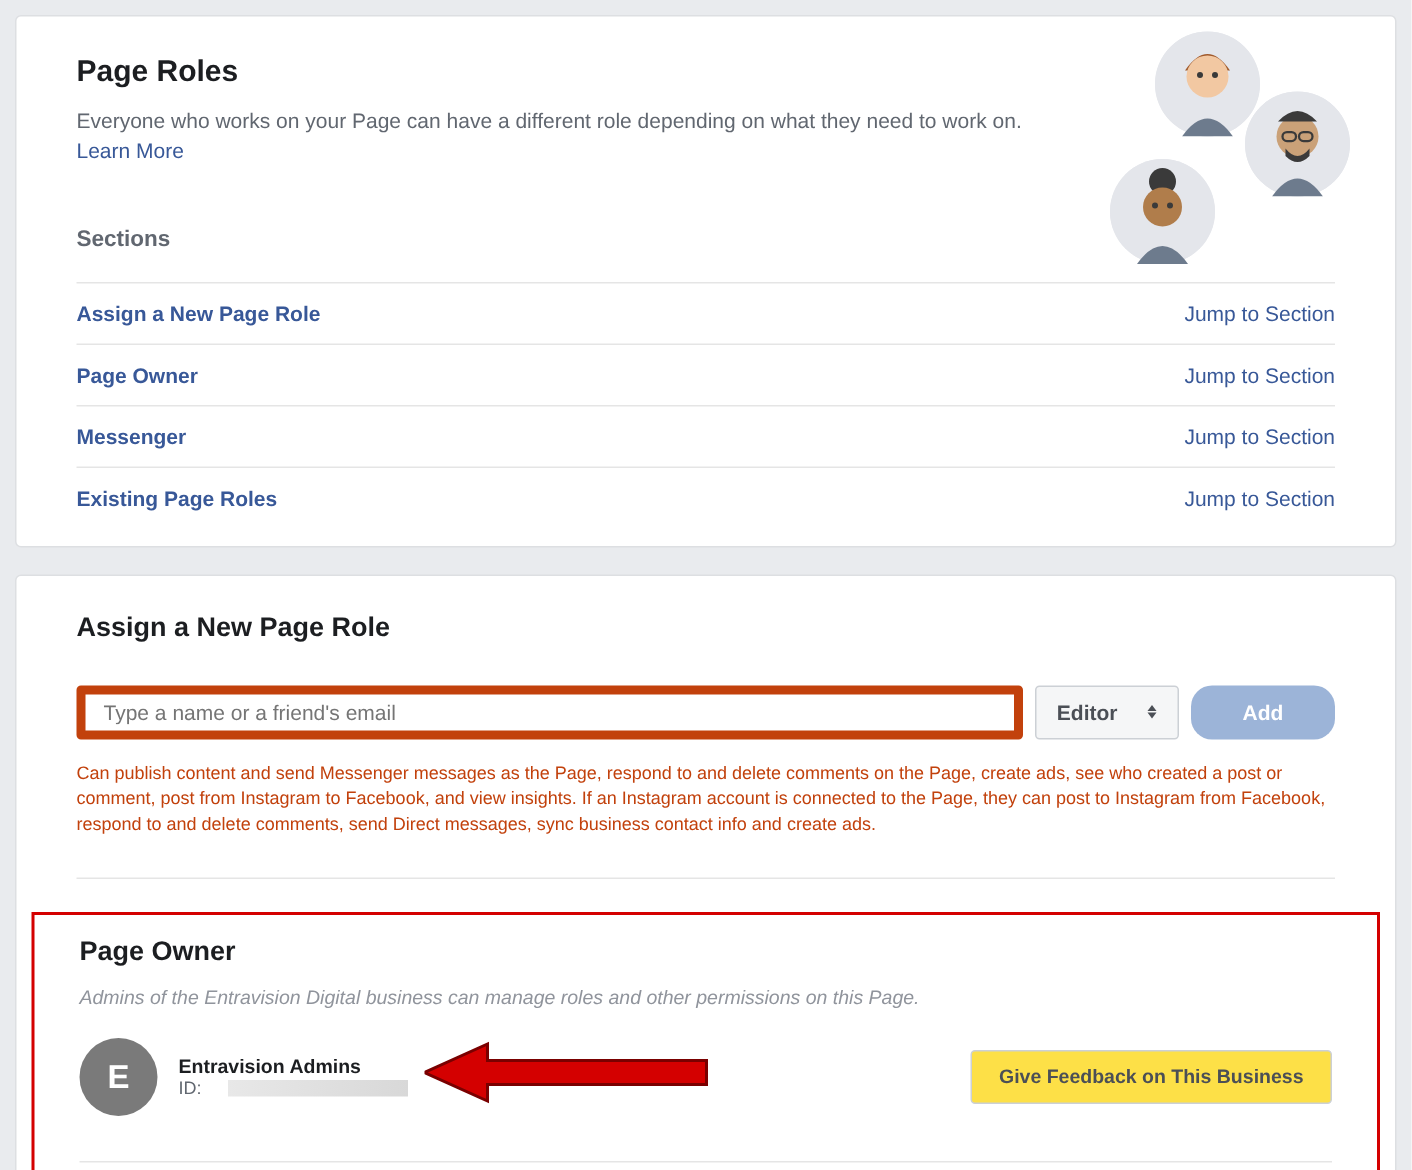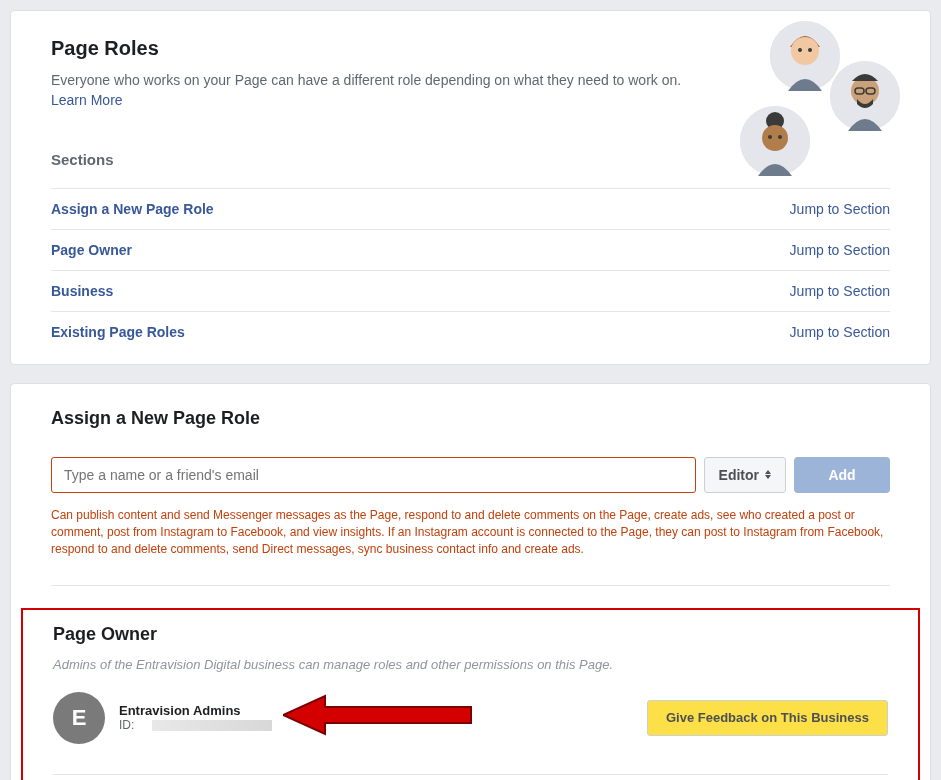--- a/index.html
+++ b/index.html
@@ -76,51 +76,51 @@
     font-weight: 600;
     margin-bottom: 28px;
   }
   .assign-row {
     display: flex;
     gap: 8px;
     margin-bottom: 14px;
   }
   .name-input {
     flex: 1;
-    border: 1px solid #c2410c;
+    border: 6px solid #c2410c;
     border-radius: 3px;
     padding: 0 12px;
     font-size: 14px;
     height: 36px;
   }
   .role-select {
     border: 1px solid #ccd0d5;
     background: #f5f6f7;
     border-radius: 3px;
     height: 36px;
     padding: 0 14px;
     font-size: 14px;
     font-weight: 600;
     color: #4b4f56;
-    display:flex; align-items:center; gap:6px;
+    display:flex; align-items:center; gap:20px;
     cursor: pointer;
   }
   .sort-icon {
     display:inline-flex; flex-direction:column; gap:1px; line-height:0;
   }
   .sort-icon span {
     width:0;height:0;border-left:3px solid transparent;border-right:3px solid transparent;
   }
   .sort-icon .up { border-bottom:4px solid #4b4f56;}
   .sort-icon .down { border-top:4px solid #4b4f56;}
   .add-btn {
     width: 96px;
     height: 36px;
     border: none;
-    border-radius: 4px;
+    border-radius: 14px;
     background: #9cb4d8;
     color: #fff;
     font-size: 14px;
     font-weight: 600;
     cursor: pointer;
   }
   .role-desc {
     font-size: 12px;
     color: #c2410c;
     line-height: 1.45;
@@ -234,21 +234,21 @@
 
     <div class="toc-row">
       <span class="left">Assign a New Page Role</span>
       <span class="right">Jump to Section</span>
     </div>
     <div class="toc-row">
       <span class="left">Page Owner</span>
       <span class="right">Jump to Section</span>
     </div>
     <div class="toc-row">
-      <span class="left">Business</span>
+      <span class="left">Messenger</span>
       <span class="right">Jump to Section</span>
     </div>
     <div class="toc-row">
       <span class="left">Existing Page Roles</span>
       <span class="right">Jump to Section</span>
     </div>
   </div>
 
   <div class="card">
 

